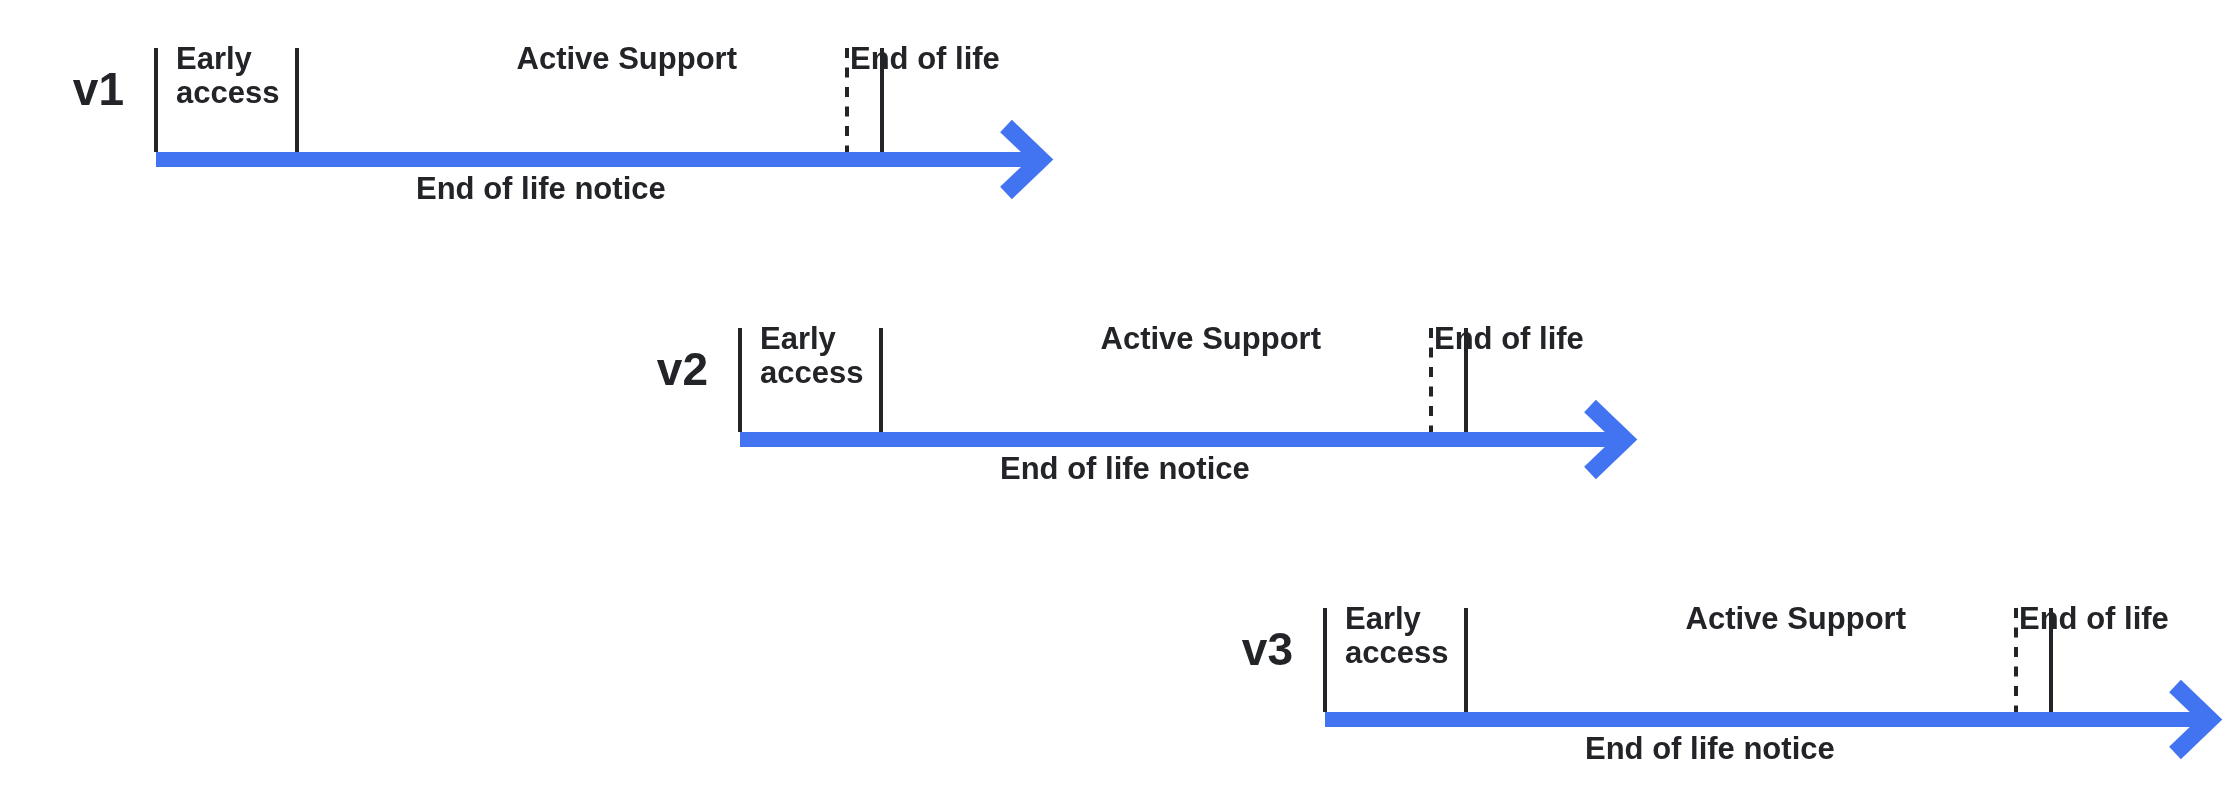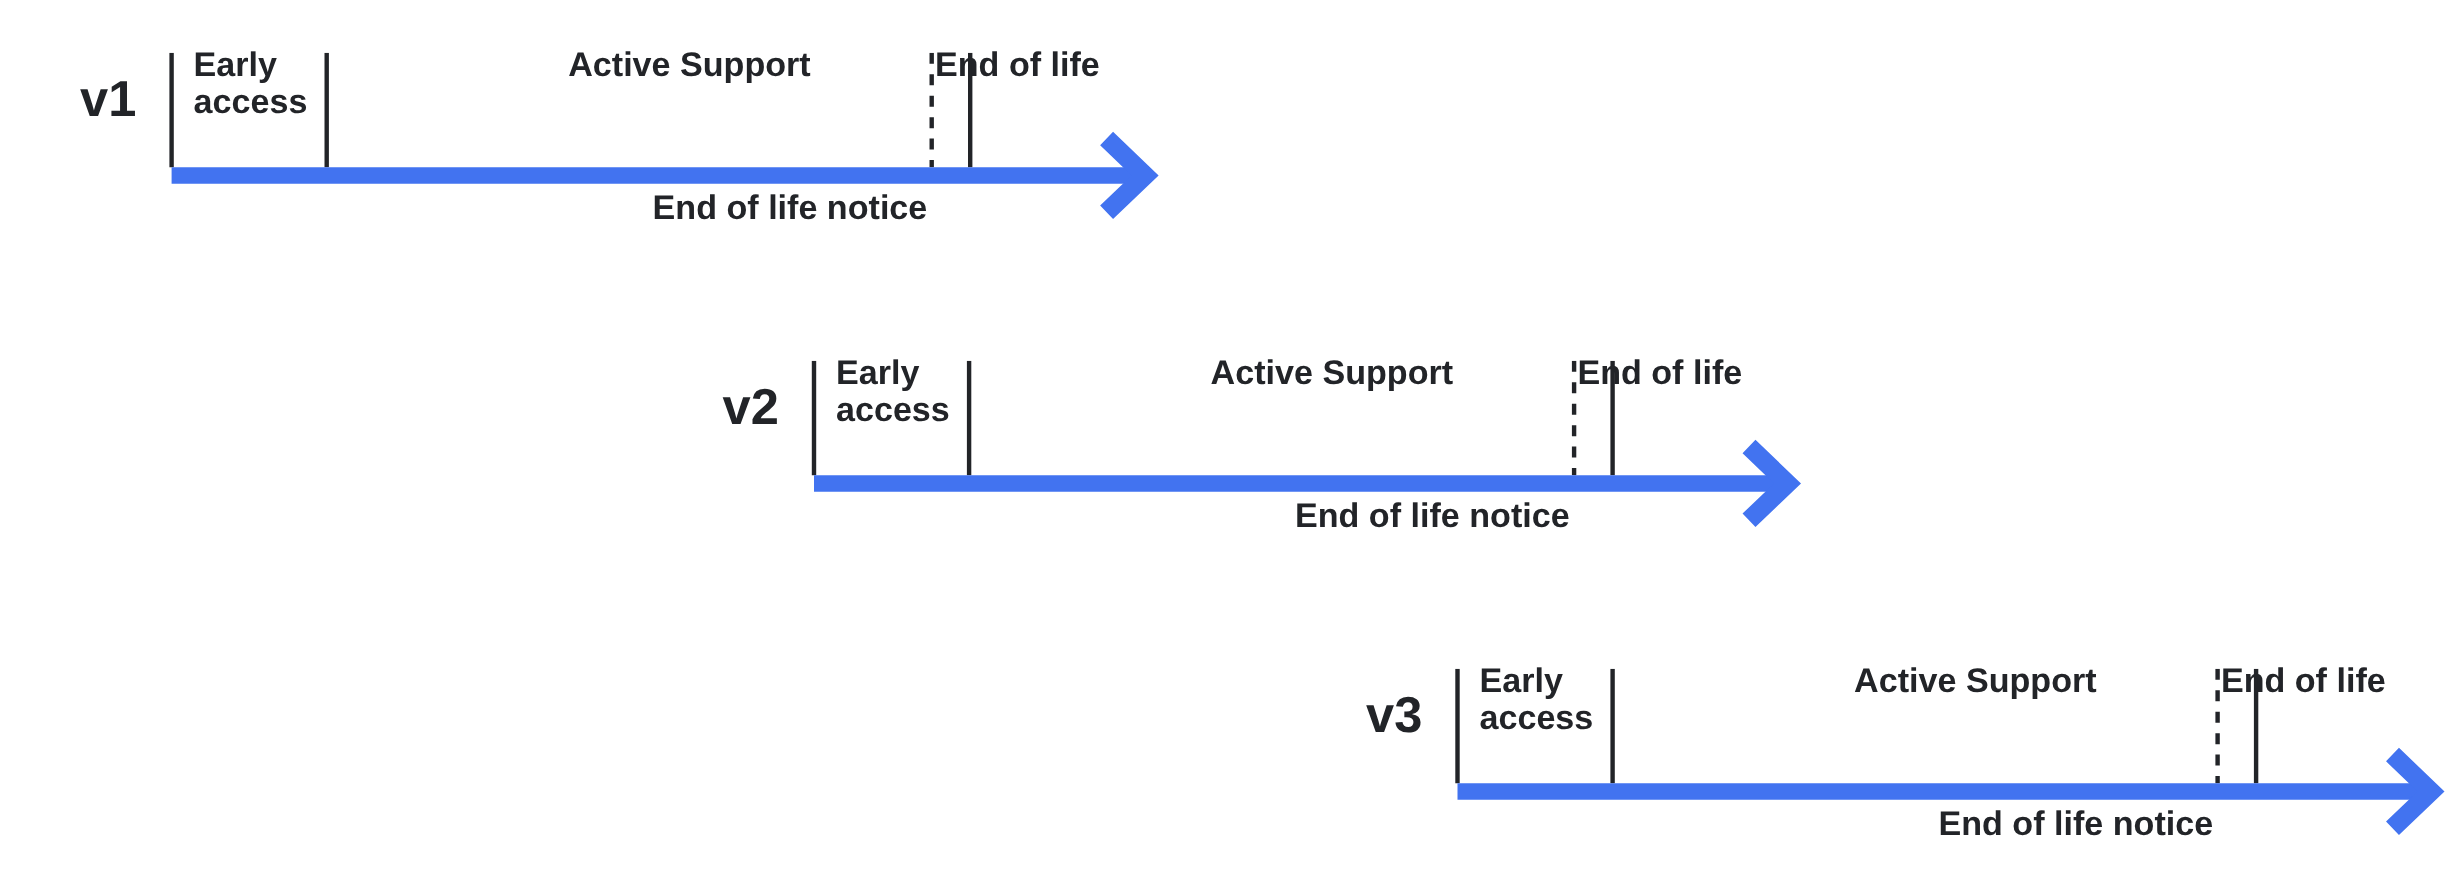--- a/index.html
+++ b/index.html
@@ -53,21 +53,21 @@
     line-height: 34px;
   }
   .label-early-access   { left: 140px; width: 112px; }
   .label-active-support { left: 281px; width: 420px; white-space: nowrap; text-align: right; }
   .label-end-of-life    { left: 814px; width: 170px; white-space: nowrap; }
   .label-eol-notice {
     position: absolute;
     top: 124px;
     left: 380px;
     width: 427px;
-    text-align: right;
+    text-align: left;
     font-size: 31px;
     font-weight: bold;
     color: #222428;
     line-height: 34px;
     white-space: nowrap;
   }
 </style>
 </head>
 <body>
 

